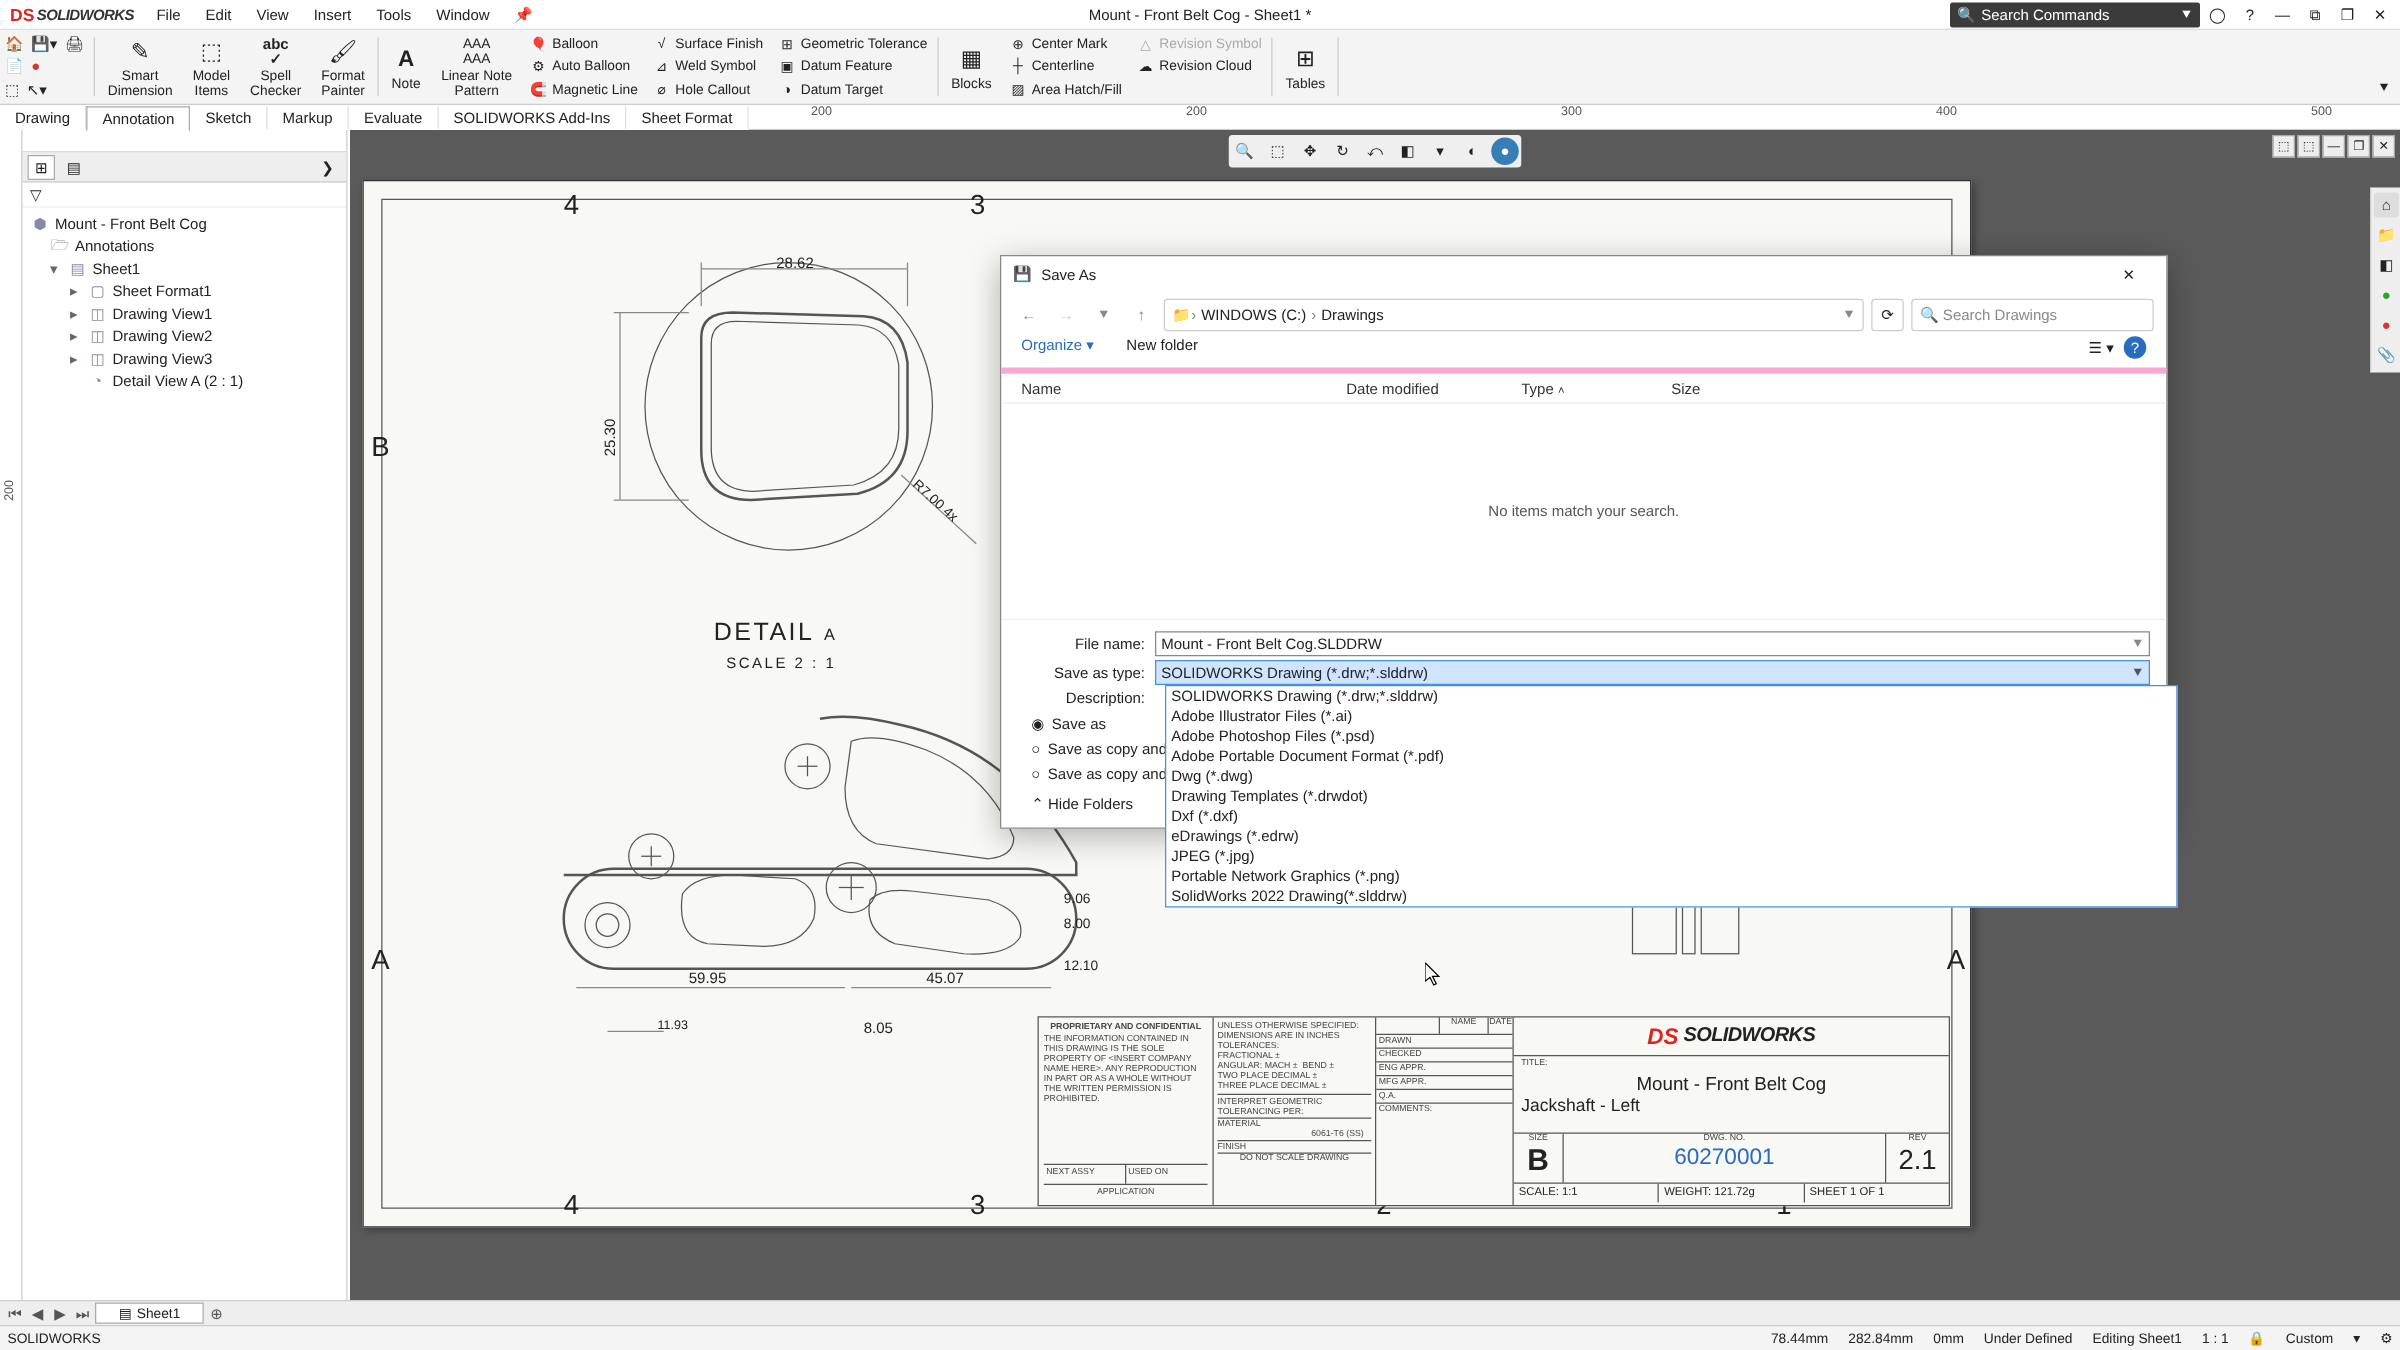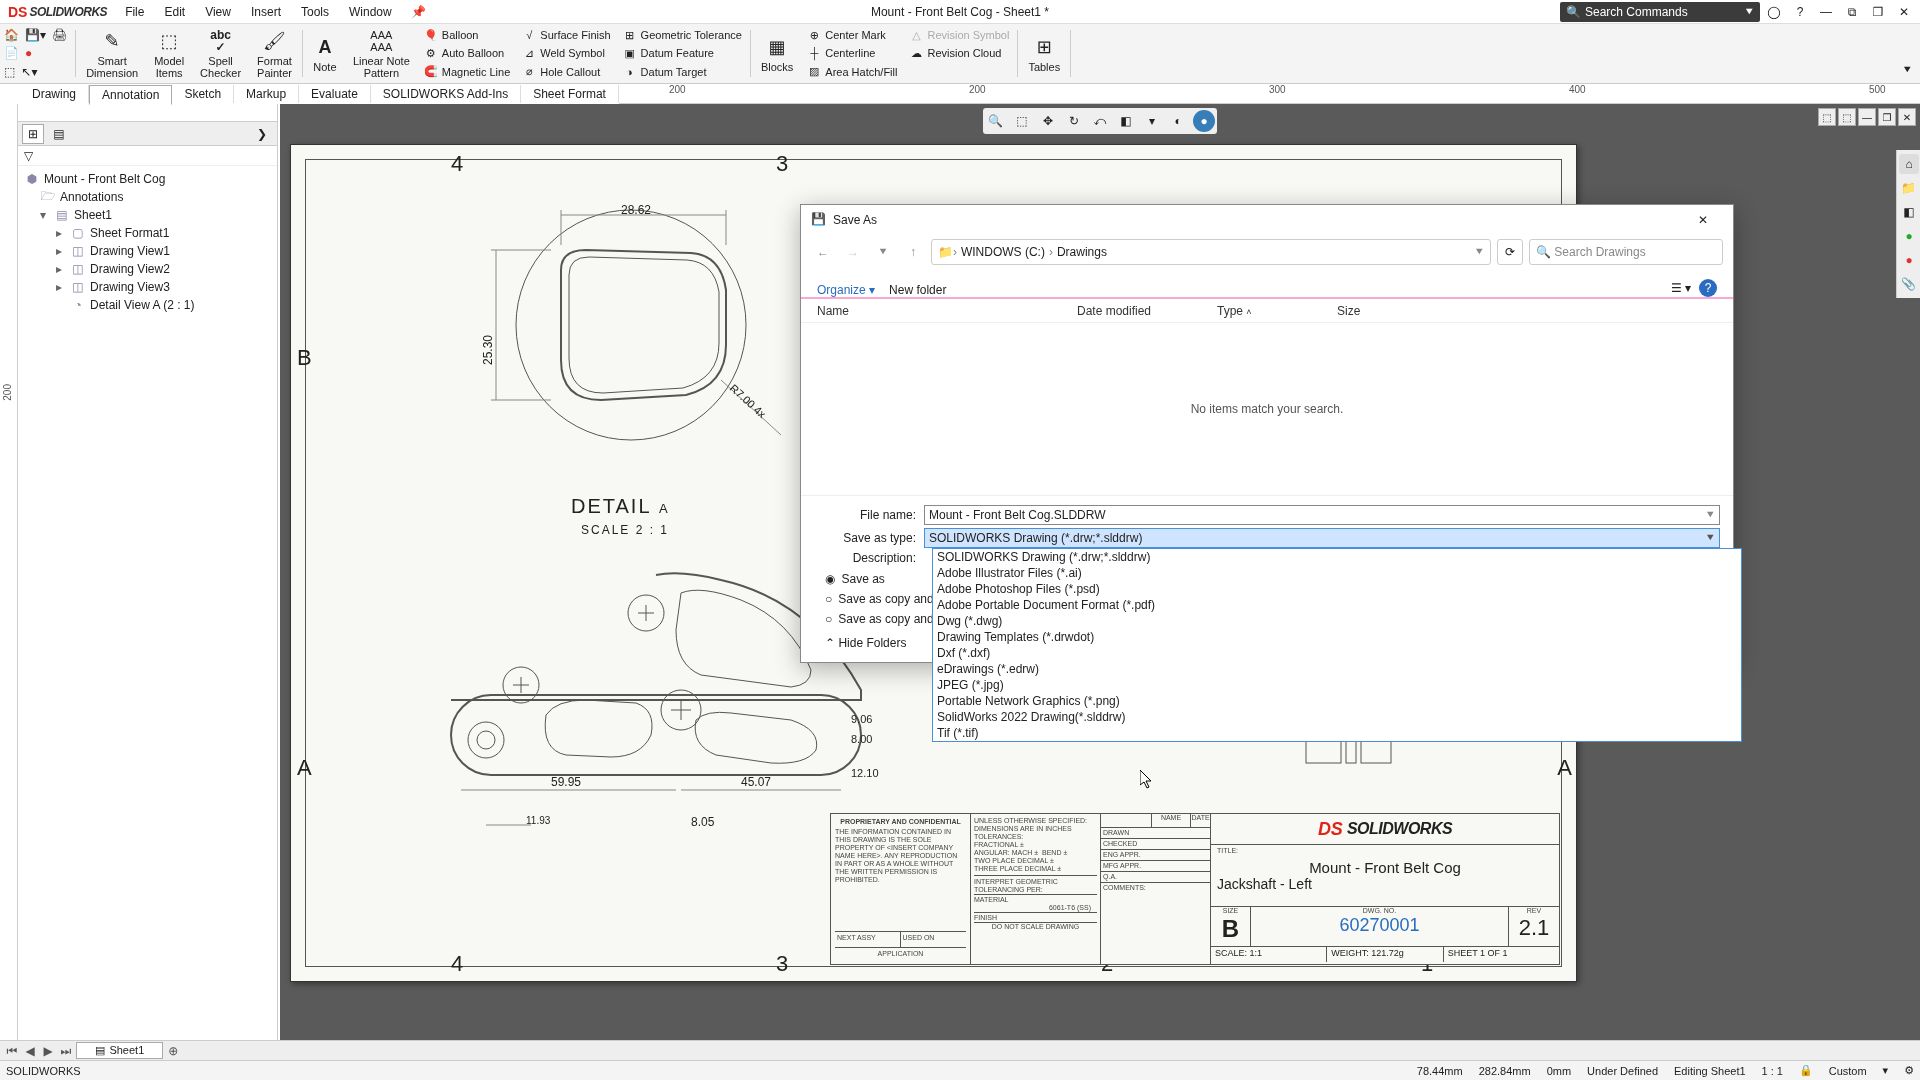--- a/index.html
+++ b/index.html
@@ -87,21 +87,21 @@
 .dlg-title { height: 30px; display: flex; align-items: center; padding: 0 10px; }
 .dlg-title .ico { width:16px; height:16px; margin-right:6px;}
 .dlg-title .close { margin-left:auto; width:40px; height:28px; display:flex; align-items:center; justify-content:center; cursor:pointer;}
 .dlg-nav { height: 34px; display:flex; align-items:center; gap:6px; padding:0 10px;}
 .dlg-nav .arrow { width:24px; height:24px; display:flex; align-items:center; justify-content:center; color:#888; cursor:pointer;}
 .breadcrumb { flex:0 0 auto; display:flex; align-items:center; border:1px solid #ccc; height:26px; padding:0 6px; width:560px; border-radius:3px;}
 .breadcrumb .bc { padding:0 4px; cursor:pointer;}
 .breadcrumb .sep { color:#888;}
 .dlg-nav .refresh { width:26px; height:26px; border:1px solid #ccc; display:flex; align-items:center; justify-content:center; cursor:pointer; border-radius:3px;}
 .dlg-search { flex:1; border:1px solid #ccc; height:26px; display:flex; align-items:center; padding:0 6px; color:#888; border-radius:3px;}
-.dlg-toolbar { height:30px; display:flex; align-items:flex-end; gap:14px; padding:0 16px; border-bottom:2px solid #f9a8d4;}
+.dlg-toolbar { height:30px; display:flex; align-items:flex-start; gap:26px; padding:0 16px; border-bottom:5px solid #f9a8d4;}
 .dlg-toolbar .org { color:#2a6cbf; cursor:pointer;}
 .dlg-toolbar .right { margin-left:auto; display:flex; gap:8px; align-items:center;}
 .dlg-columns { height:24px; display:flex; align-items:center; border-bottom:1px solid #eee; padding-left:16px; font-size:12px; color:#333;}
 .dlg-columns .col { cursor:pointer;}
 .dlg-body { height:172px; display:flex; align-items:center; justify-content:center; color:#555;}
 .dlg-form { padding:6px 12px; border-top:1px solid #eee;}
 .dlg-row { display:flex; align-items:center; margin:3px 1px;}
 .dlg-row label { width:110px; text-align:right; padding-right:8px; font-size:12px;}
 .dlg-row .field { flex:1; border:1px solid #888; height:20px; padding:0 4px; display:flex; align-items:center; background:#fff;}
 .dlg-row .combo { background:#cfe5ff; border:1px solid #4a90d9;}
@@ -272,21 +272,21 @@
   <div class="rib-sep"></div>
   <div class="rib-item">
       <div class="ico">⊞</div>
       <div>Tables</div>
     </div>
   <div class="rib-sep"></div>
   <div style="margin-left:auto;display:flex;align-items:flex-end;padding:4px;">⯆</div>
 </div>
 
 <div style="display:flex;height:20px;border-bottom:1px solid #ccc;">
-  <div class="tabs" style="border:none;padding-left:20px;">
+  <div class="tabs" style="border:none;">
     <div class="tab">Drawing</div>
     <div class="tab active">Annotation</div>
     <div class="tab">Sketch</div>
     <div class="tab">Markup</div>
     <div class="tab">Evaluate</div>
     <div class="tab">SOLIDWORKS Add-Ins</div>
     <div class="tab">Sheet Format</div>
   </div>
   <div style="flex:1;position:relative;font-size:10px;color:#555;background:#fff;">
     <span style="position:absolute;left:50px">200</span>
@@ -600,21 +600,20 @@
         <div class="opt">Adobe Illustrator Files (*.ai)</div>
         <div class="opt">Adobe Photoshop Files (*.psd)</div>
         <div class="opt">Adobe Portable Document Format (*.pdf)</div>
         <div class="opt">Dwg (*.dwg)</div>
         <div class="opt">Drawing Templates (*.drwdot)</div>
         <div class="opt">Dxf (*.dxf)</div>
         <div class="opt">eDrawings (*.edrw)</div>
         <div class="opt">JPEG (*.jpg)</div>
         <div class="opt">Portable Network Graphics (*.png)</div>
         <div class="opt">SolidWorks 2022 Drawing(*.slddrw)</div>
-        <div class="opt">Tif (*.tif)</div>
       </div>
     </div>
     <div class="dlg-row">
       <label>Description:</label>
     </div>
     <div class="dlg-radios">
       <div class="r">
           <span>◉</span>
           <span>Save as</span>
         </div>

